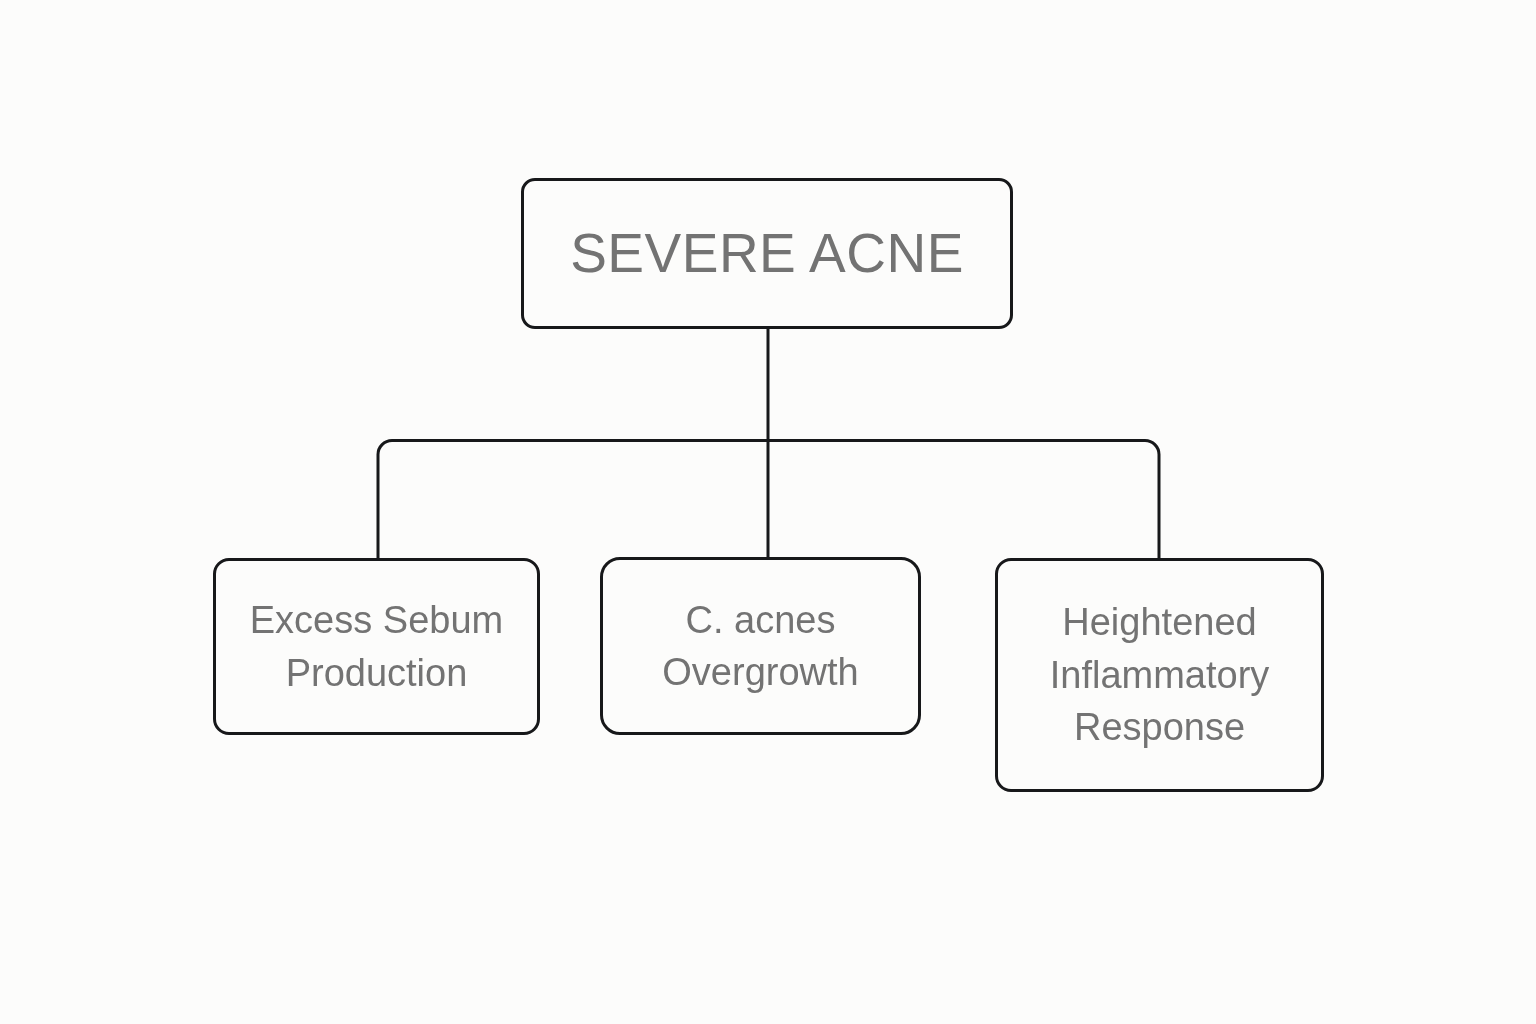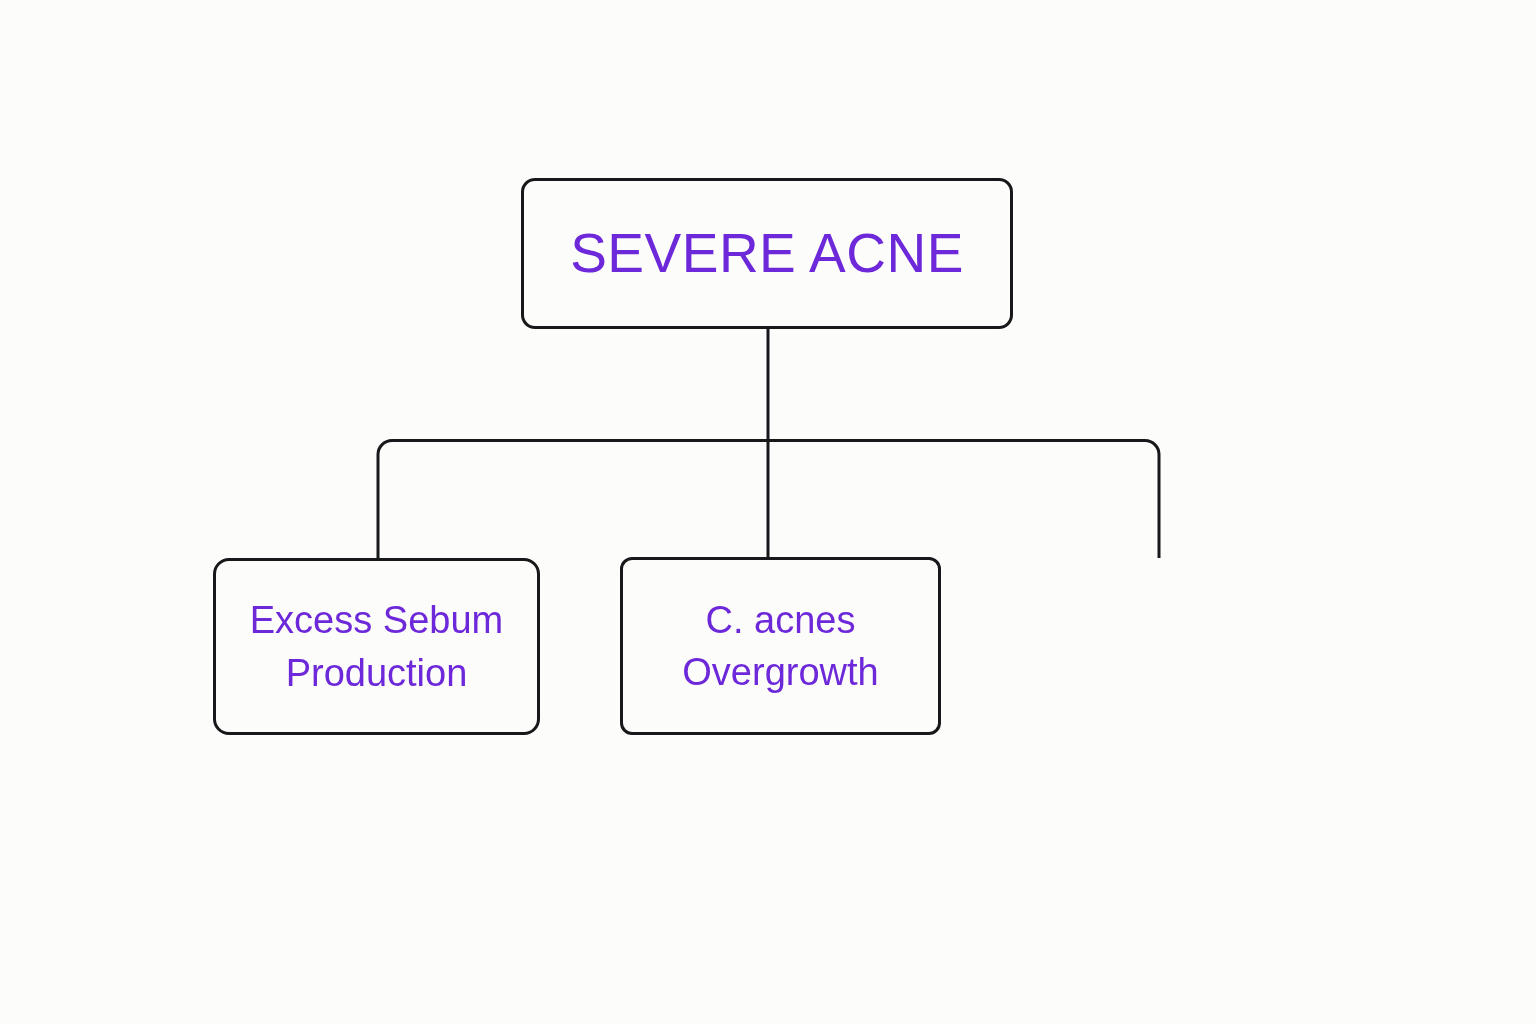--- a/index.html
+++ b/index.html
@@ -28,21 +28,21 @@
   }
   .node {
     position: absolute;
     box-sizing: border-box;
     display: flex;
     align-items: center;
     justify-content: center;
     text-align: center;
     background: #fcfcfb;
     border: 3px solid #17181a;
-    color: #6d28d9;
+    color: #737373;
     z-index: 2;
   }
   .node-label {
     display: block;
     white-space: pre-line;
   }
 
   
   #node-root {
     left: 521px;
@@ -61,25 +61,25 @@
   
   #node-child-0 {
     left: 213px;
     top: 558px;
     width: 327px;
     height: 177px;
     border-radius: 16px;
     justify-content: center;
   }
   #node-child-1 {
-    left: 620px;
+    left: 600px;
     top: 557px;
     width: 321px;
     height: 178px;
-    border-radius: 12px;
+    border-radius: 20px;
   }
   #node-child-2 {
     left: 995px;
     top: 558px;
     width: 329px;
     height: 234px;
     border-radius: 16px;
   }
   #node-child-0 .node-label,
   #node-child-1 .node-label,
@@ -110,14 +110,19 @@
   <div class="node" id="node-child-0">
     <span class="node-label">Excess Sebum
 Production</span>
   </div>
 
   <div class="node" id="node-child-1">
     <span class="node-label">C. acnes
 Overgrowth</span>
   </div>
 
+  <div class="node" id="node-child-2">
+    <span class="node-label">Heightened
+Inflammatory
+Response</span>
+  </div>
 
 </div>
 
 </body></html>

